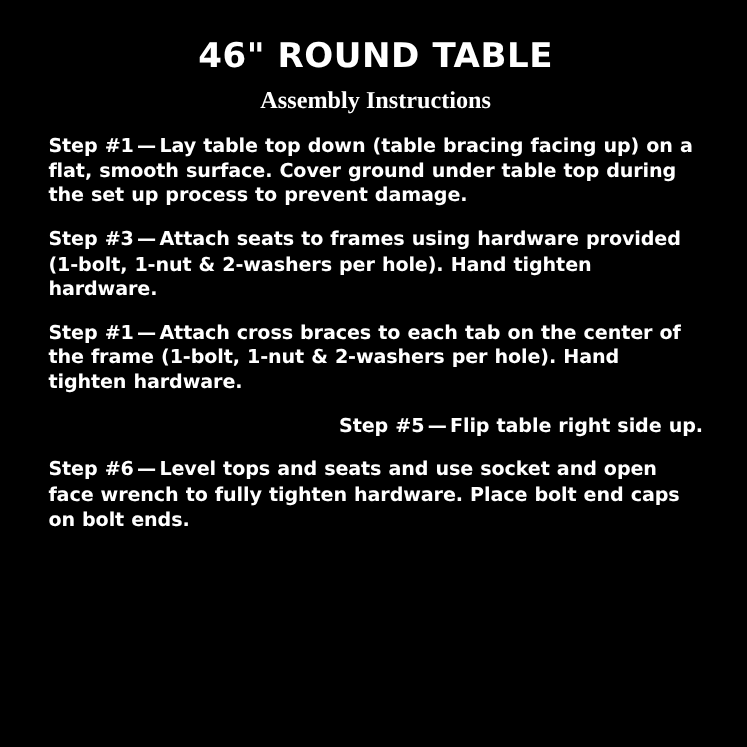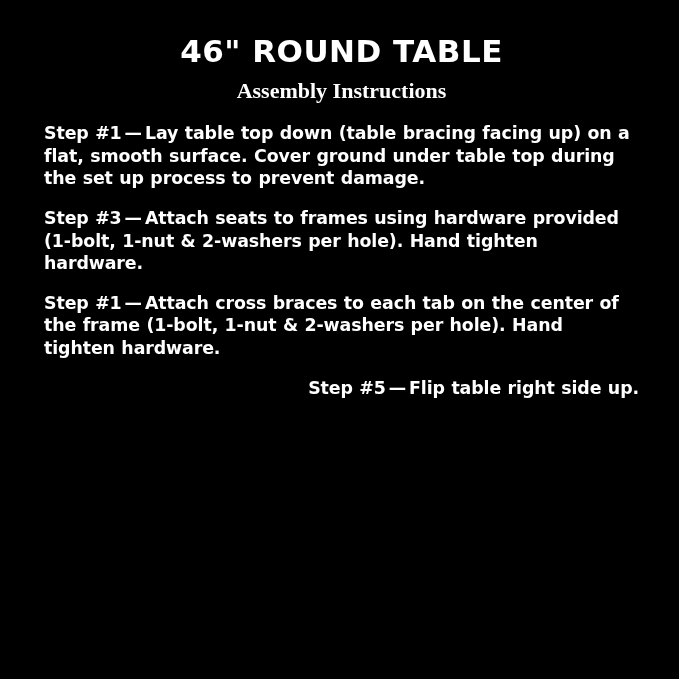--- a/index.html
+++ b/index.html
@@ -82,15 +82,18 @@
     </div>
 
     <div class="step">
       <span class="step-label">Step #1</span><span class="dash">—</span><span>Attach cross braces to each tab on the center of the frame (1-bolt, 1-nut &amp; 2-washers per hole). Hand tighten hardware.</span>
     </div>
 
     <div class="step">
       <span class="step-label">Step #5</span><span class="dash">—</span><span>Flip table right side up.</span>
     </div>
 
+    <div class="step">
+      <span class="step-label">Step #6</span><span class="dash">—</span><span>Level tops and seats and use socket and open face wrench to fully tighten hardware. Place bolt end caps on bolt ends.</span>
+    </div>
 
   </div>
 </div>
 
 </body></html>

